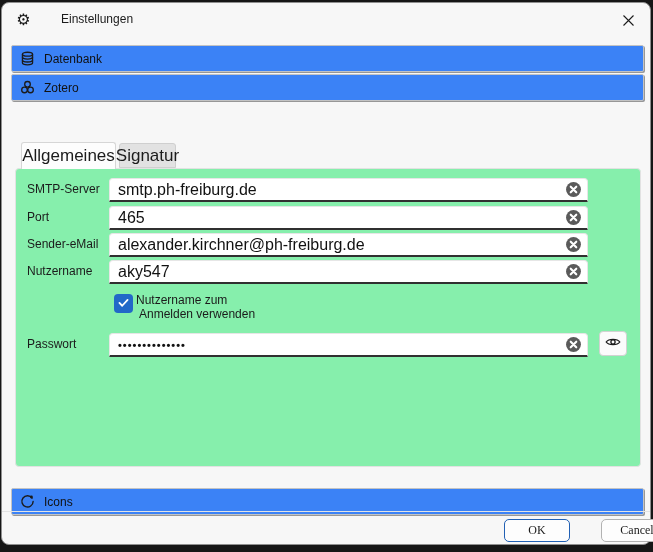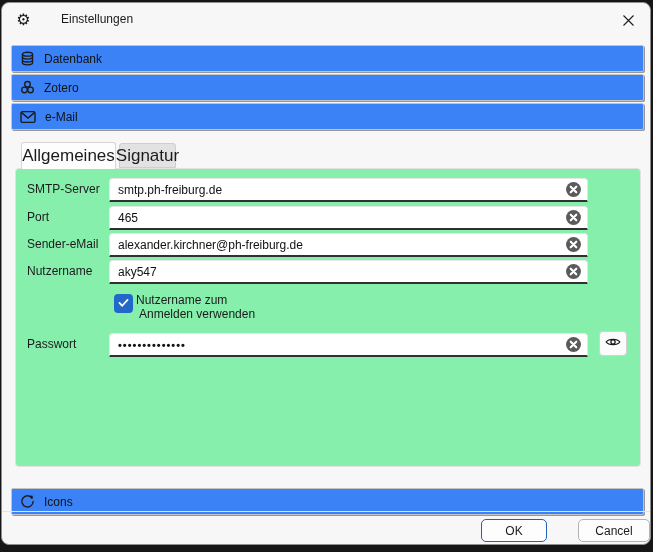--- a/index.html
+++ b/index.html
@@ -45,21 +45,21 @@
     background:#86efac; border:1px solid #e2e2e2; border-radius:4px; z-index:2;
   }
   .f-label { position:absolute; left:11px; font-size:12px; color:#1b1b1b; white-space:nowrap; }
   .field {
     position:absolute; left:93px; width:479px; height:24px;
     background:#ffffff; border:1px solid #e6e6e6; border-bottom:2px solid #303030;
     border-radius:4px 4px 1px 1px; display:flex; align-items:center; padding:0 5px 0 8px;
   }
   .field input {
     flex:1; border:none; outline:none; background:transparent;
-    font-family:"Liberation Sans", sans-serif; font-size:12px; color:#111; padding:0; min-width:0;
+    font-family:"Liberation Sans", sans-serif; font-size:16px; color:#111; padding:0; min-width:0;
   }
   .field input.pw { font-weight:bold; letter-spacing:1px; font-size:11px; }
   .clear-btn { width:17px; height:17px; flex:0 0 auto; cursor:default; }
 
   .checkbox {
     position:absolute; left:98px; top:125px; width:19px; height:19px;
     background:#2268c8; border-radius:4px; display:flex; align-items:center; justify-content:center;
   }
   .checkbox-label { position:absolute; left:120px; top:124px; font-size:12px; line-height:14px; color:#1b1b1b; }
   .checkbox-label .l2 { padding-left:3px; }
@@ -68,22 +68,22 @@
     position:absolute; left:583px; top:162px; width:28px; height:25px;
     background:#fbfbfb; border:1px solid #d2d2d2; border-radius:4px;
     display:flex; align-items:center; justify-content:center;
   }
 
   
   .icons-bar { top:485px; }
   .footer-sep { position:absolute; left:0; top:508px; width:100%; height:1px; background:#e3e3e3; }
   .btn {
     position:absolute; top:516px; height:23px; background:#fdfdfd;
-    font-family:Liberation Sans, sans-serif; font-size:12px; color:#1b1b1b;
-    display:flex; align-items:center; justify-content:center; border-radius:5px;
+    font-family:Liberation Serif, serif; font-size:12px; color:#1b1b1b;
+    display:flex; align-items:center; justify-content:center; border-radius:5px;margin-left:23px;
   }
   .btn-ok { left:479px; width:66px; border:1px solid #2160b4; }
   .btn-cancel { left:576px; width:72px; border:1px solid #b2b2b2;justify-content:center; }
 </style>
 </head>
 <body>
 
 <div id="stage">
   <div class="dialog">
 
@@ -113,29 +113,20 @@
       <span>
         <svg width="15" height="15" viewBox="0 0 16 16" fill="none" stroke="#1b1b1b" stroke-width="1.4">
           <circle cx="8" cy="4.6" r="3"></circle>
           <circle cx="4.8" cy="10.6" r="3"></circle>
           <circle cx="11.2" cy="10.6" r="3"></circle>
         </svg>
       </span>
       <span>Zotero</span>
     </div>
 
-    <div class="bar" style="top:100px">
-      <span>
-        <svg width="16" height="14" viewBox="0 0 16 14" fill="none" stroke="#1b1b1b" stroke-width="1.4">
-          <rect x="1" y="1.6" width="14" height="10.8" rx="1.6"></rect>
-          <path d="M1.6 2.6 L8 8 L14.4 2.6"></path>
-        </svg>
-      </span>
-      <span>e-Mail</span>
-    </div>
 
     <div class="tab tab-active">
       <span>Allgemeines</span>
     </div>
     <div class="tab tab-inactive">
       <span>Signatur</span>
     </div>
 
     <div class="panel">
 

